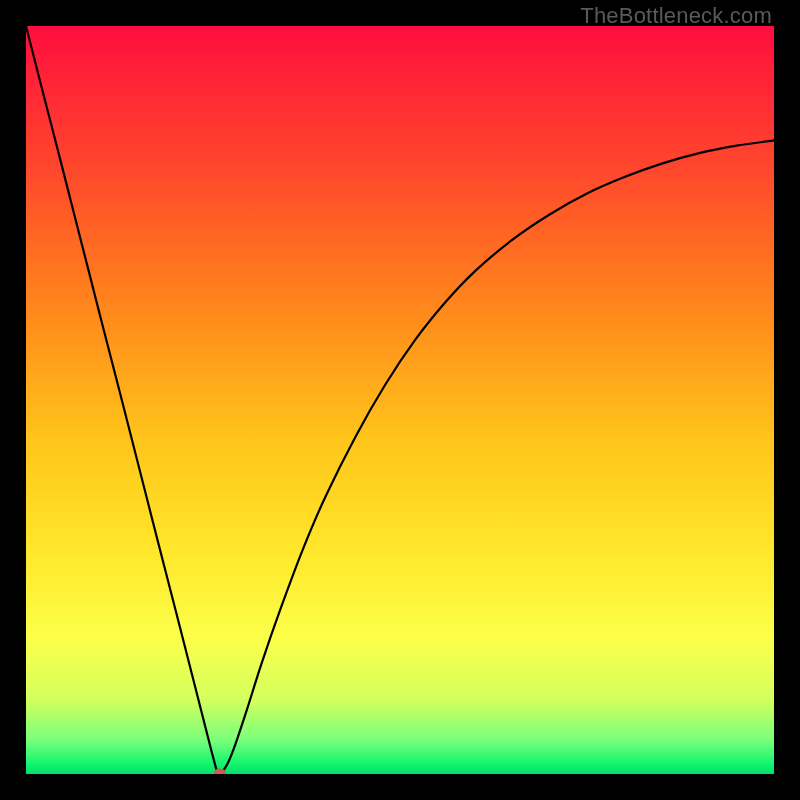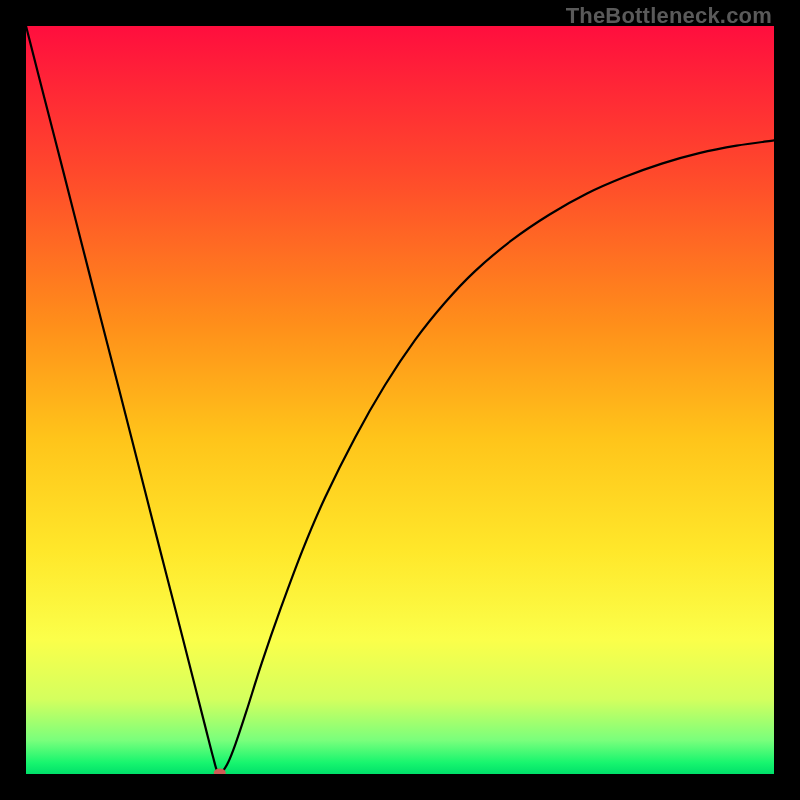--- a/index.html
+++ b/index.html
@@ -25,21 +25,21 @@
     top: 0;
     width: 748px;
     height: 748px;
   }
   .watermark {
     position: absolute;
     top: 3px;
     right: 28px;
     color: #5a5a5a;
     font-size: 22px;
-    font-weight: 700;
+    font-weight: 400;
     letter-spacing: 0.2px;
   }
   svg { display: block; }
 </style>
 </head>
 <body>
 
 <div class="frame">
   <svg class="plot" viewBox="0 0 748 748">
     <defs>

